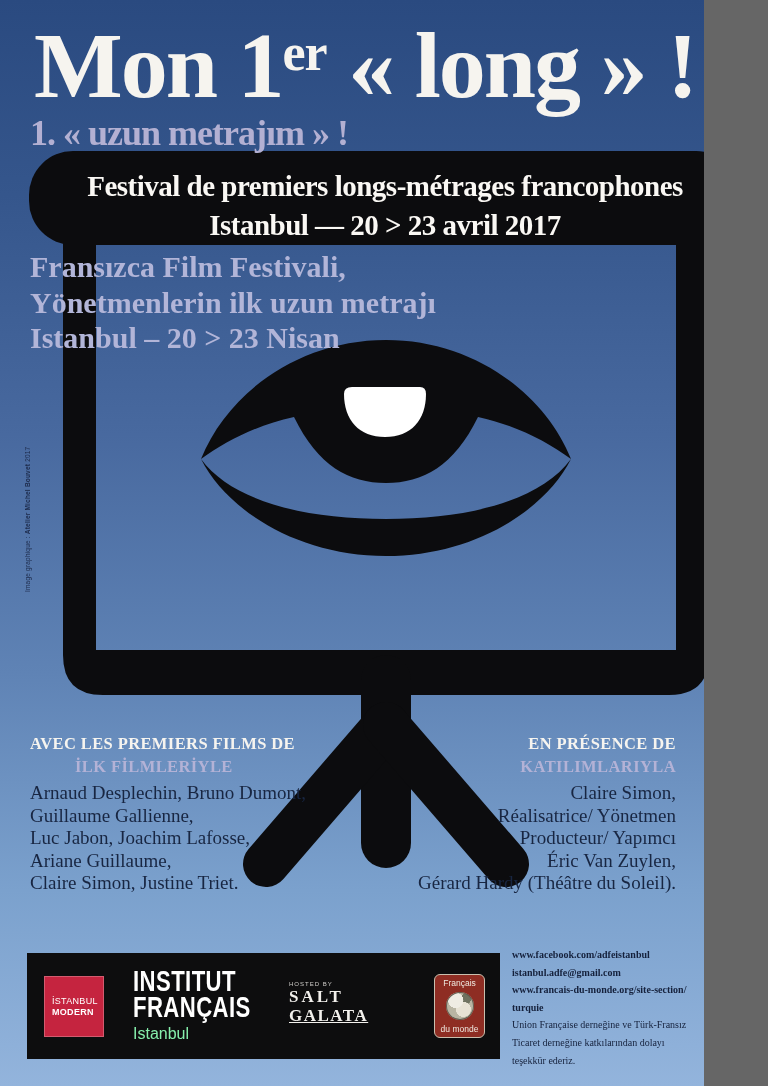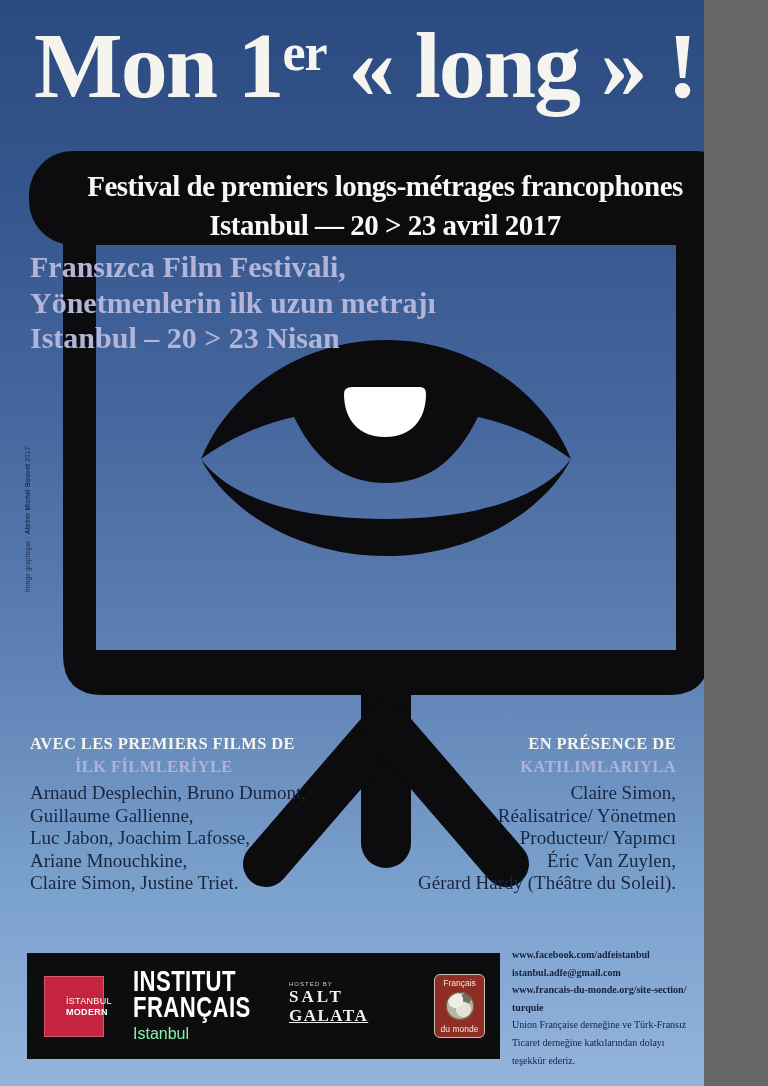--- a/index.html
+++ b/index.html
@@ -30,21 +30,21 @@
   .col .h-tr{color:#b3b2d6;font-weight:bold;font-size:16.5px;letter-spacing:0.4px;margin-bottom:4px;margin-left:45px;}
   
   .side-credit{left:24px;top:592px;transform:rotate(-90deg);transform-origin:0 0;
                font-family:"Liberation Sans",sans-serif;font-size:6.5px;color:#1c2a4a;
                white-space:nowrap;letter-spacing:0.2px;}
   .side-credit b{font-weight:bold;}
   
   .footer-bar{left:27px;top:953px;width:473px;height:106px;background:#0d0d0e;}
   .im-logo{position:absolute;left:17px;top:23px;width:60px;height:61px;background:#c5243f;
            border:1px solid rgba(255,255,255,0.25);box-sizing:border-box;
-           display:flex;flex-direction:column;justify-content:center;padding-left:21px;
+           display:flex;flex-direction:column;justify-content:center;padding-left:7px;
            font-family:"Liberation Sans",sans-serif;color:#fff;font-size:9px;line-height:11px;letter-spacing:0.3px;}
   .im-logo .b{font-weight:bold;}
   .if-logo{position:absolute;left:106px;top:16px;font-family:"Liberation Sans",sans-serif;color:#fff;}
   .if-logo .big{font-weight:bold;font-size:27px;line-height:23px;letter-spacing:0.5px;
                 transform:scale(0.82,1.12);transform-origin:0 0;white-space:nowrap;}
   .if-logo .city{margin-top:10px;font-size:16px;color:#86efac;}
   .salt-logo{position:absolute;left:262px;top:28px;color:#f2f0ec;}
   .salt-logo .hosted{font-family:"Liberation Sans",sans-serif;font-size:6px;letter-spacing:1px;color:#cfcdc9;}
   .salt-logo .l1{font-weight:bold;font-size:17px;letter-spacing:3px;line-height:19px;}
   .salt-logo .l2{font-weight:bold;font-size:17px;letter-spacing:1.5px;line-height:19px;text-decoration:underline;}
@@ -87,39 +87,40 @@
         <path d="M201,459 C228,512 300,556 386,556 C472,556 544,512 571,459
                  C540,501 468,519 386,519 C304,519 232,501 201,459 Z"></path>
         <path fill="#ffffff" d="M344,394 Q344,387 352,387 L420,387 Q426,387 426,394
                  C426,420 411,437 385,437 C359,437 344,420 344,394 Z"></path>
       </g>
     </g>
   </svg>
 
   <div class="abs title"><span>Mon 1</span><sup>er</sup><span> « long » !</span></div>
 
+  <div class="abs subtitle">1. « uzun metrajım » !</div>
 
   <div class="abs banner-text">
     <div>Festival de premiers longs-métrages francophones</div>
     <div>Istanbul — 20 &gt; 23 avril 2017</div>
   </div>
 
   <div class="abs screen-caption">
     <div>Fransızca Film Festivali,</div>
     <div>Yönetmenlerin ilk uzun metrajı</div>
     <div>Istanbul – 20 &gt; 23 Nisan</div>
   </div>
 
   <div class="abs col col-left">
     <div class="h-fr">AVEC LES PREMIERS FILMS DE</div>
     <div class="h-tr">İLK FİLMLERİYLE</div>
     <div>Arnaud Desplechin, Bruno Dumont,</div>
     <div>Guillaume Gallienne,</div>
     <div>Luc Jabon, Joachim Lafosse,</div>
-    <div>Ariane Mnouchkine,</div>
+    <div>Ariane Guillaume,</div>
     <div>Claire Simon, Justine Triet.</div>
   </div>
 
   <div class="abs col col-right">
     <div class="h-fr">EN PRÉSENCE DE</div>
     <div class="h-tr">KATILIMLARIYLA</div>
     <div>Claire Simon,</div>
     <div>Réalisatrice/ Yönetmen</div>
     <div>Producteur/ Yapımcı</div>
     <div>Éric Van Zuylen,</div>

